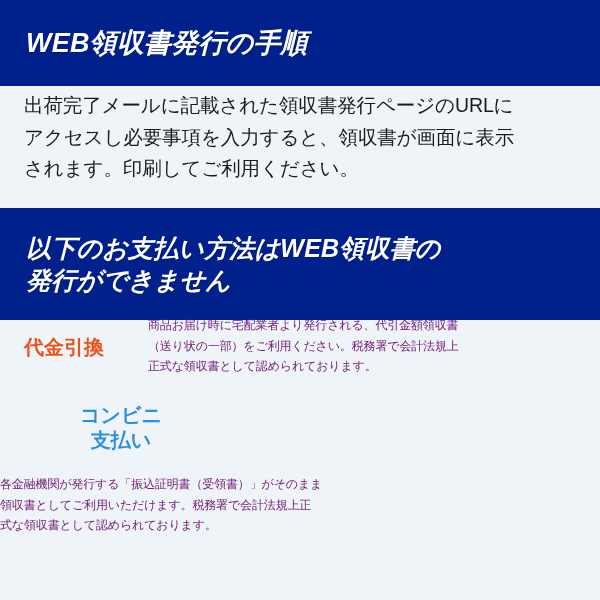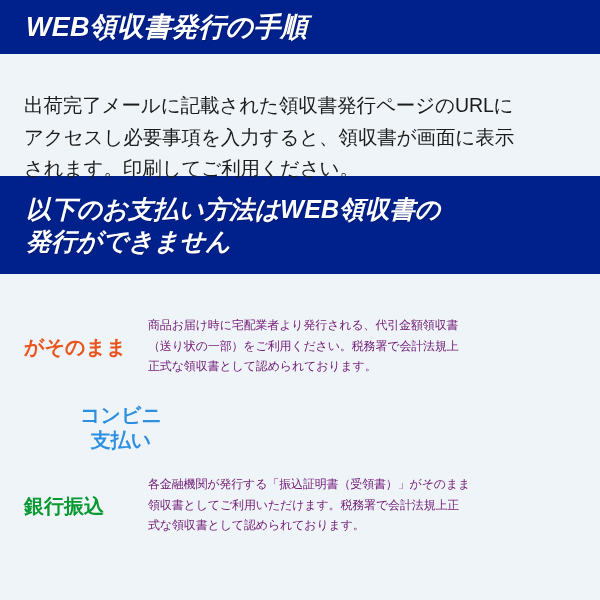--- a/index.html
+++ b/index.html
@@ -25,25 +25,25 @@
 
   
   .banner {
     background: #00208c;
     color: #ffffff;
     box-sizing: border-box;
     display: flex;
     align-items: center;
   }
   .banner-1 {
-    height: 54px;
+    height: 86px;
     padding: 0 0 0 26px;
   }
   .banner-2 {
-    height: 98px;
+    height: 112px;
     padding: 0 0 0 26px;
     margin-top: 122px;
   }
   .banner-title {
     font-weight: bold;
     font-style: italic;
     font-size: 27px;
     line-height: 1.26;
     letter-spacing: 0.2px;
     white-space: pre-line;
@@ -136,32 +136,31 @@
   </div>
 
   <div class="banner banner-2">
     <div class="banner-title">以下のお支払い方法はWEB領収書の
 発行ができません</div>
   </div>
 
   <div class="methods">
 
     <div class="method-row">
-      <div class="method-label label-daibiki">がそのまま</div>
+      <div class="method-label label-daibiki">代金引換</div>
       <div class="method-desc">商品お届け時に宅配業者より発行される、代引金額領収書
 （送り状の一部）をご利用ください。税務署で会計法規上
 正式な領収書として認められております。</div>
     </div>
 
     <div class="method-row two-line">
       <div class="method-label label-conveni">コンビニ
 支払い</div>
     </div>
 
     <div class="method-row">
-      <div class="method-label label-ginko">銀行振込</div>
       <div class="method-desc">各金融機関が発行する「振込証明書（受領書）」がそのまま
 領収書としてご利用いただけます。税務署で会計法規上正
 式な領収書として認められております。</div>
     </div>
 
   </div>
 </div>
 
 </body></html>

